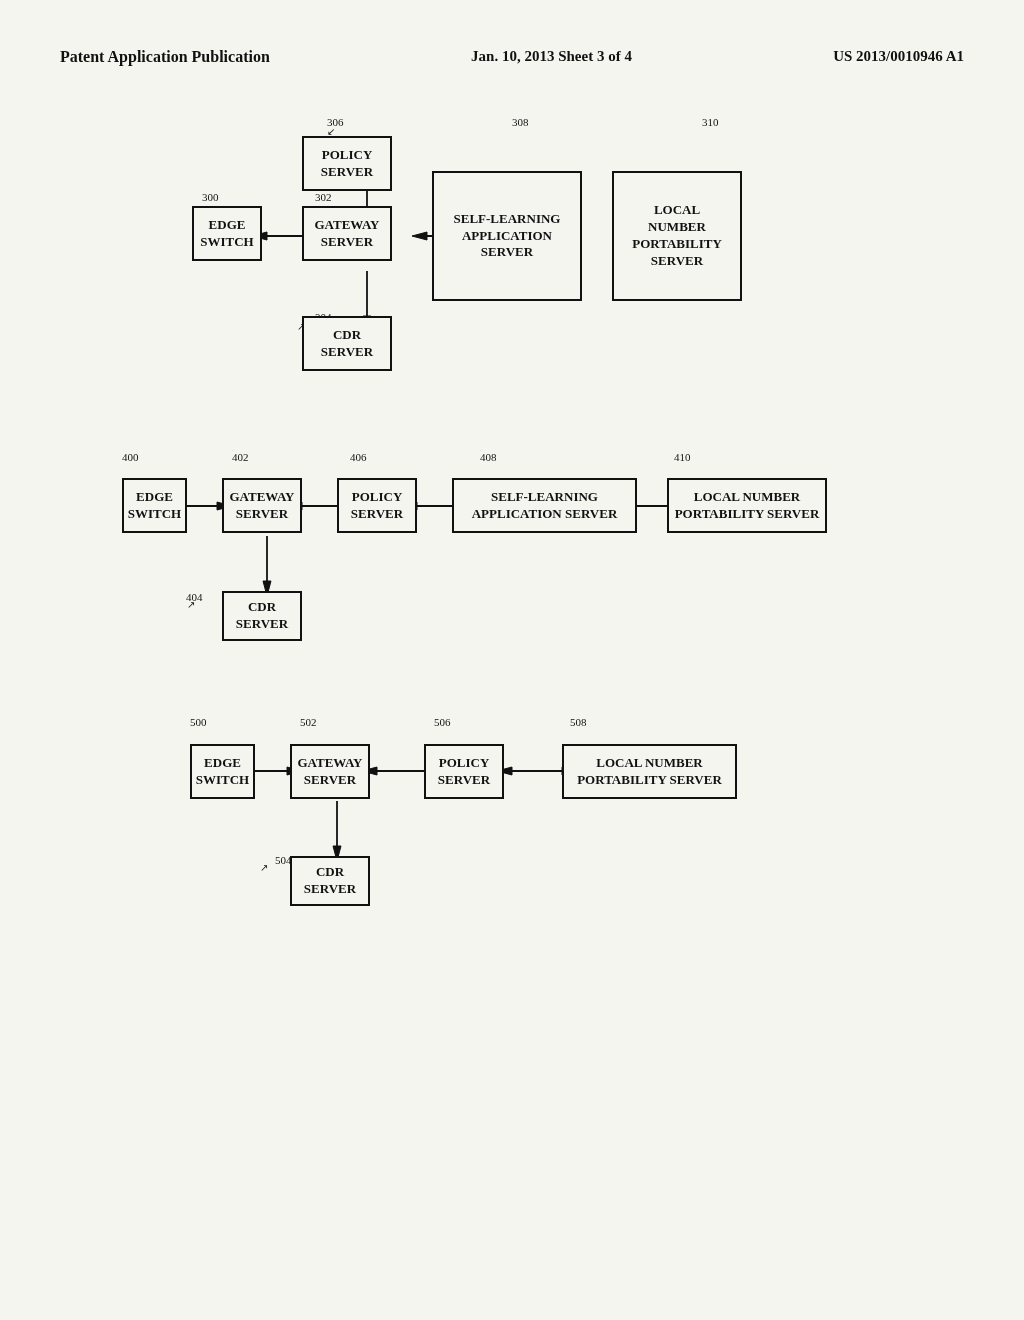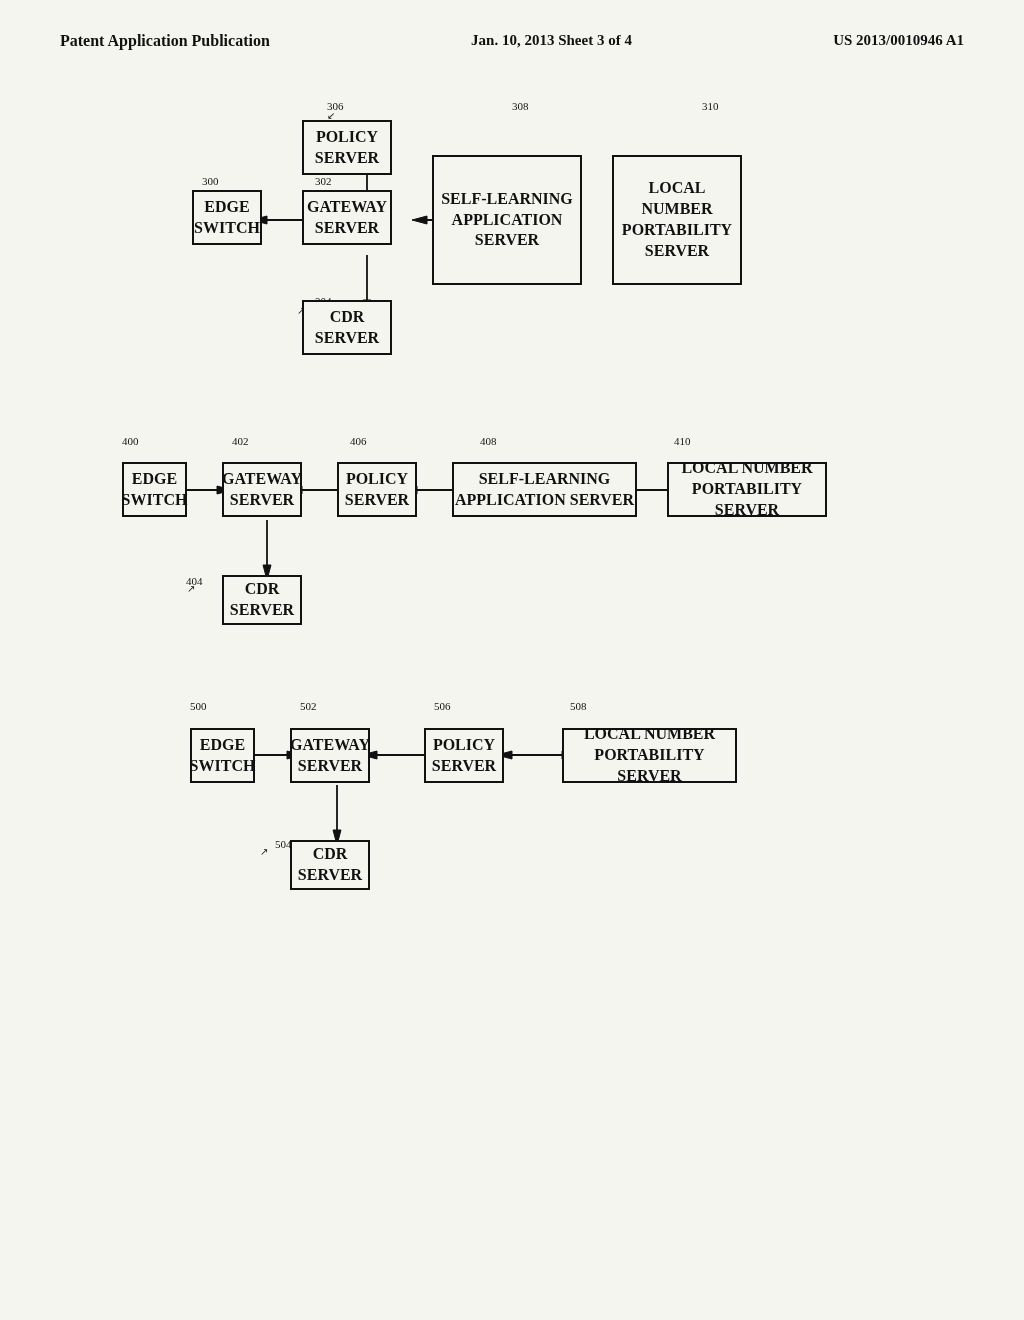--- a/index.html
+++ b/index.html
@@ -9,21 +9,21 @@
       width: 1024px;
       min-height: 1320px;
       position: relative;
       color: #111;
     }
 
     .page {
       width: 1024px;
       min-height: 1320px;
       background: #f5f5f0;
-      padding: 32px 60px;
+      padding: 48px 60px;
     }
 
     
     .header {
       display: flex;
       justify-content: space-between;
       align-items: flex-start;
       margin-bottom: 40px;
       font-size: 15px;
       font-weight: bold;
@@ -50,21 +50,21 @@
     }
 
     
     .box {
       position: absolute;
       border: 2px solid #111;
       display: flex;
       align-items: center;
       justify-content: center;
       text-align: center;
-      font-size: 16px;
+      font-size: 13px;
       font-weight: bold;
       line-height: 1.3;
       background: #f5f5f0;
     }
 
     
     .label {
       position: absolute;
       font-size: 11px;
       text-align: left;

